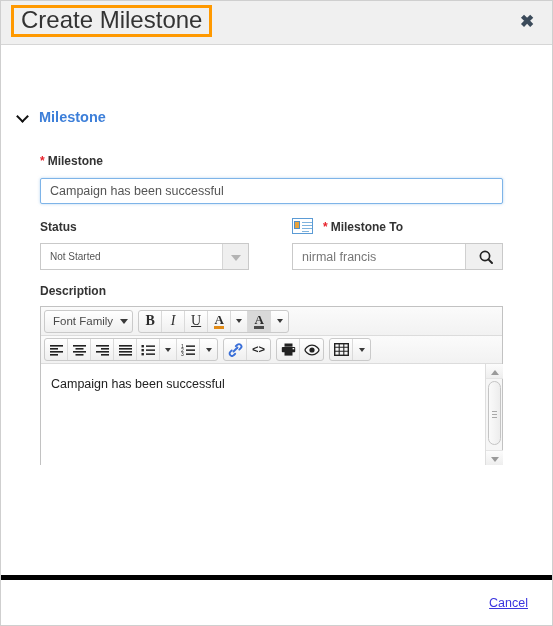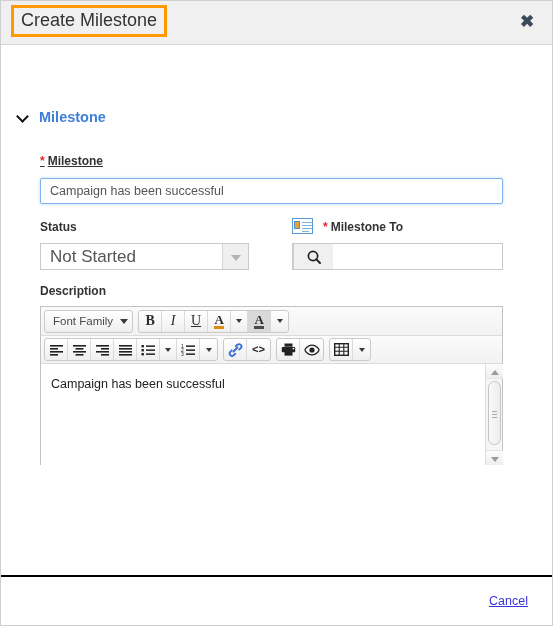--- a/index.html
+++ b/index.html
@@ -27,21 +27,21 @@
     border-bottom: 1px solid #d6d6d6;
   }
   .dlg-title-wrap {
     position: absolute;
     left: 10px; top: 4px;
     border: 3px solid #f90000;
     border-color: #ff9900;
     padding: 1px 7px 3px 7px;
   }
   .dlg-title {
-    font-size: 18px;
+    font-size: 24px;
     color: #333333;
     line-height: 22px;
     white-space: nowrap;
   }
   .dlg-close {
     position: absolute;
     right: 16px; top: 12px;
     width: 18px; height: 18px;
     cursor: pointer;
     color: #3b4a5a;
@@ -92,21 +92,21 @@
     white-space: nowrap;
   }
   .req-star {
     color: #e8222b;
     font-weight: bold;
     font-size: 12px;
     margin-right: 3px;
   }
 
   
-  .milestone-label { left: 39px; top: 109px; text-decoration: underline; }
+  .milestone-label { left: 39px; top: 109px; }
   .input-milestone {
     position: absolute;
     left: 39px; top: 133px;
     width: 463px; height: 26px;
     border: 1px solid #7eb4e8;
     border-radius: 2px;
     background: #ffffff;
     box-shadow: 0 0 3px rgba(120,175,230,0.55);
     padding: 0 9px;
     font-size: 12.5px;
@@ -120,21 +120,21 @@
   .select-wrap {
     position: absolute;
     left: 39px; top: 198px;
     width: 209px; height: 27px;
     display: flex;
     border: 1px solid #c9c9c9;
     background: #ffffff;
   }
   .select-value {
     flex: 1;
-    font-size: 17px;
+    font-size: 10px;
     color: #555555;
     line-height: 25px;
     padding-left: 9px;
     white-space: nowrap;
     overflow: hidden;
   }
   .select-btn {
     width: 26px;
     border-left: 1px solid #d6d6d6;
     background: #efefef;
@@ -344,21 +344,21 @@
     width: 5px; height: 1px;
     background: #a8a8a8;
     box-shadow: 0 3px 0 #a8a8a8, 0 6px 0 #a8a8a8;
   }
 
   
   .dlg-footer {
     position: absolute;
     left: 0; right: 0; bottom: 0;
     height: 50px;
-    border-top: 2px solid #000000;
+    border-top: 5px solid #000000;
     display: flex;
     align-items: center;
     justify-content: flex-end;
     padding-right: 12px;
   }
   .cancel-link {
     color: #3b35df;
     font-size: 12.5px;
     text-decoration: underline;
     cursor: pointer;
@@ -420,20 +420,21 @@
       <span class="ci-av"></span>
       <span class="ci-l a"></span>
       <span class="ci-l b"></span>
       <span class="ci-l c"></span>
       <span class="ci-l d"></span>
     </div>
     <div class="field-label assigned-label">
       <span class="req-star">*</span><span>Milestone To</span>
     </div>
     <div class="assigned-wrap">
+      <input class="assigned-input" type="text" value="nirmal francis" style="">
       <div class="search-btn">
         <svg class="ic" width="16" height="16" viewBox="0 0 16 16">
           <circle cx="7" cy="7" r="4.6" fill="none" stroke="#222" stroke-width="1.7"></circle>
           <line x1="10.4" y1="10.4" x2="14" y2="14" stroke="#222" stroke-width="2" stroke-linecap="round"></line>
         </svg>
       </div>
     </div>
 
     <div class="field-label desc-label">Description</div>
 

